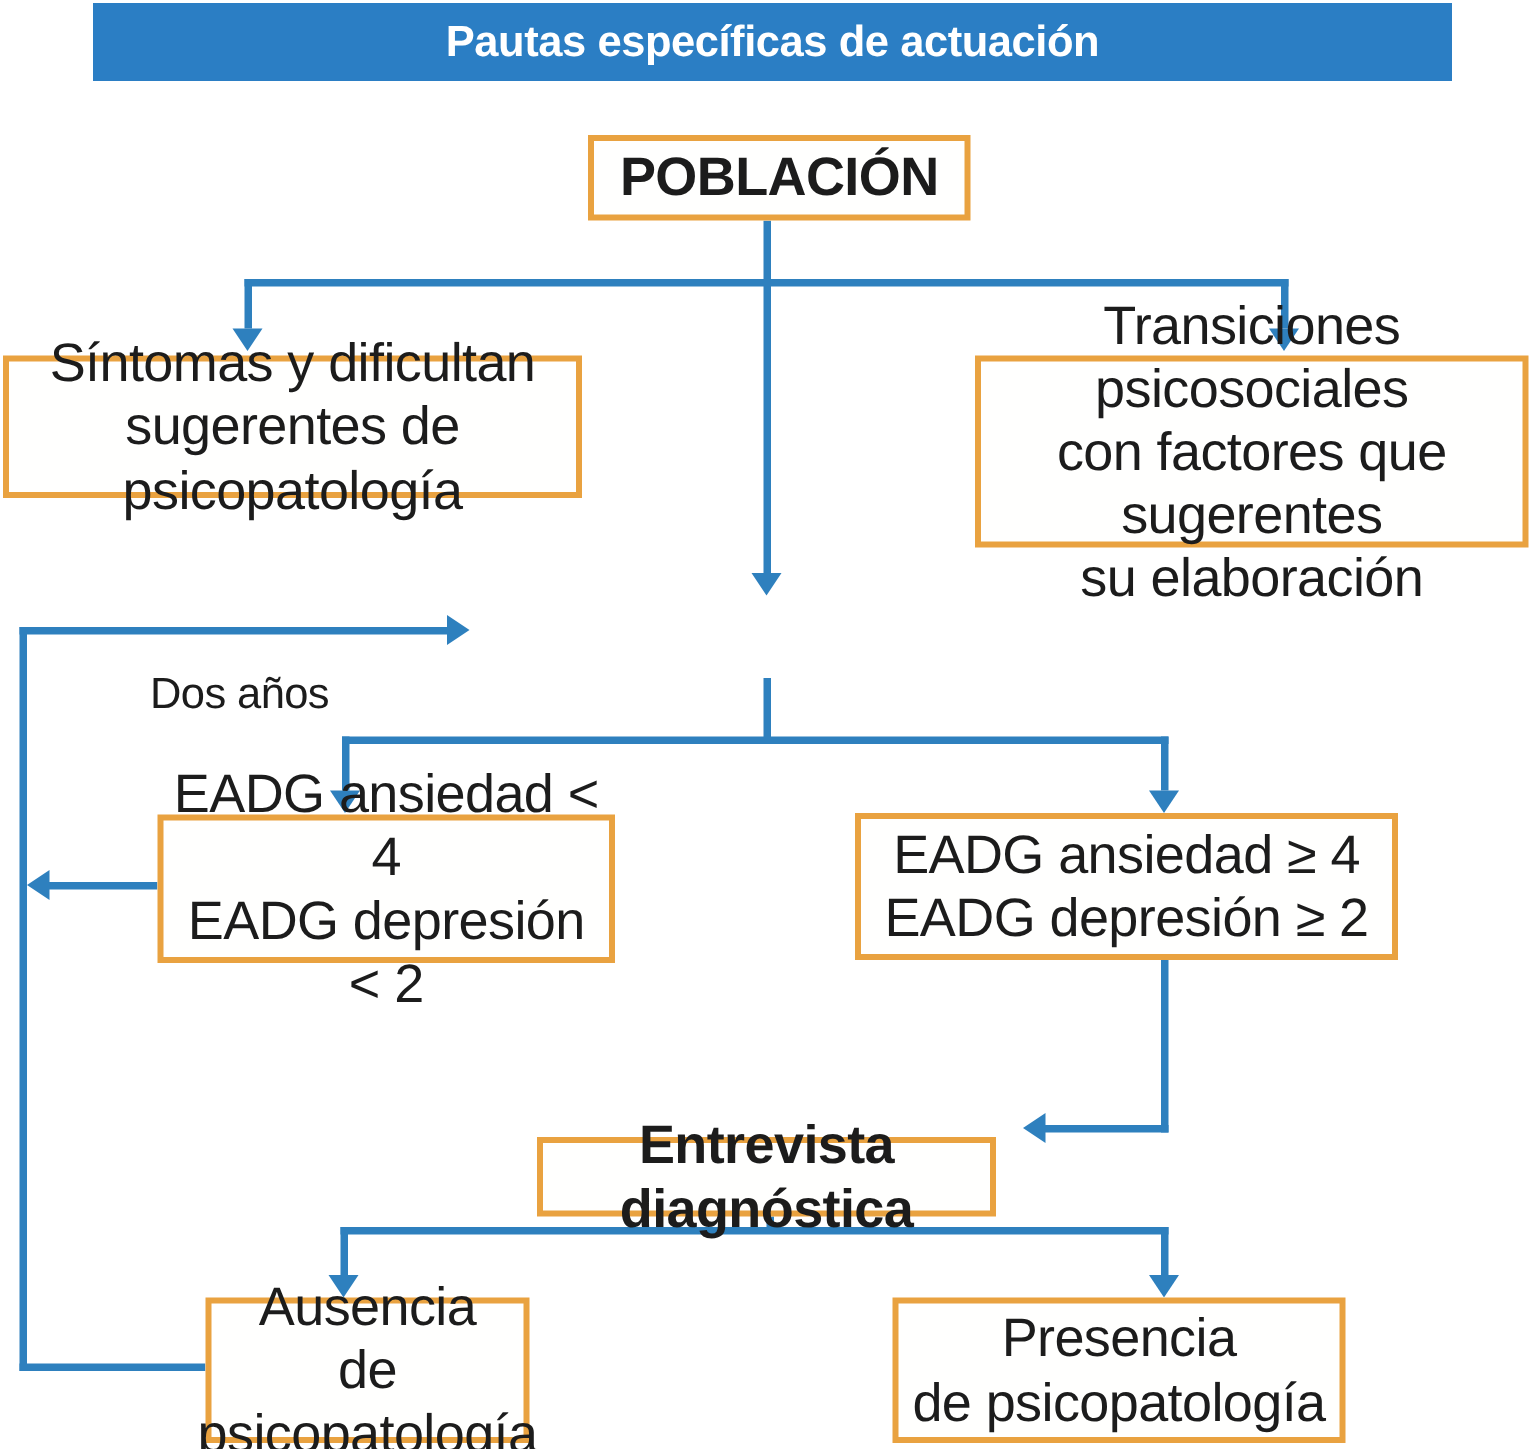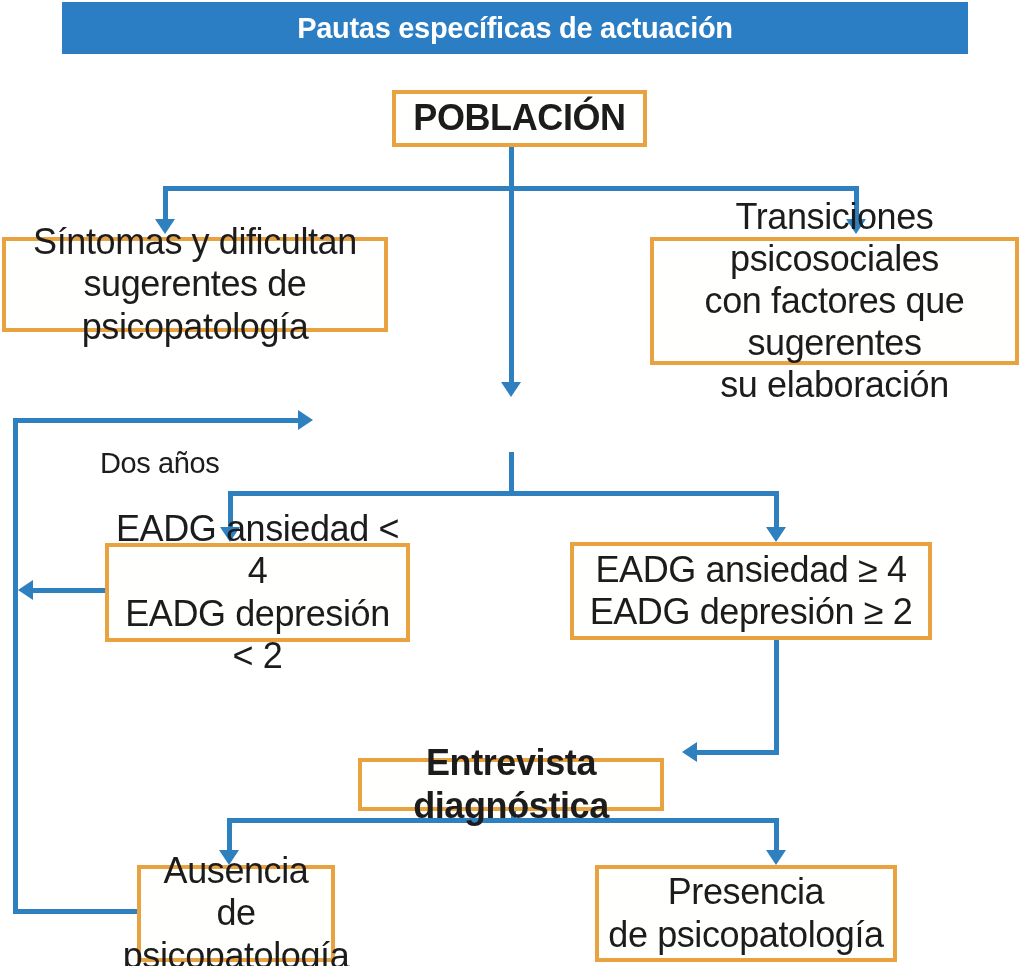--- a/index.html
+++ b/index.html
@@ -125,21 +125,21 @@
 
   <div class="node" style="left:570px; top:542px; width:362px; height:98px;">
     <span class="node-label">EADG ansiedad ≥ 4
 EADG depresión ≥ 2</span>
   </div>
 
   <div class="node bold" style="left:358px; top:725px; width:306px; height:53px;margin-top:33px;">
     <span class="node-label">Entrevista diagnóstica</span>
   </div>
 
-  <div class="node" style="left:137px; top:865px; width:198px; height:97px;text-align:center;">
+  <div class="node" style="left:137px; top:865px; width:216px; height:97px;text-align:center;">
     <span class="node-label">Ausencia
 de psicopatología</span>
   </div>
 
   <div class="node" style="left:595px; top:865px; width:302px; height:97px;">
     <span class="node-label">Presencia
 de psicopatología</span>
   </div>
 
 </div>

